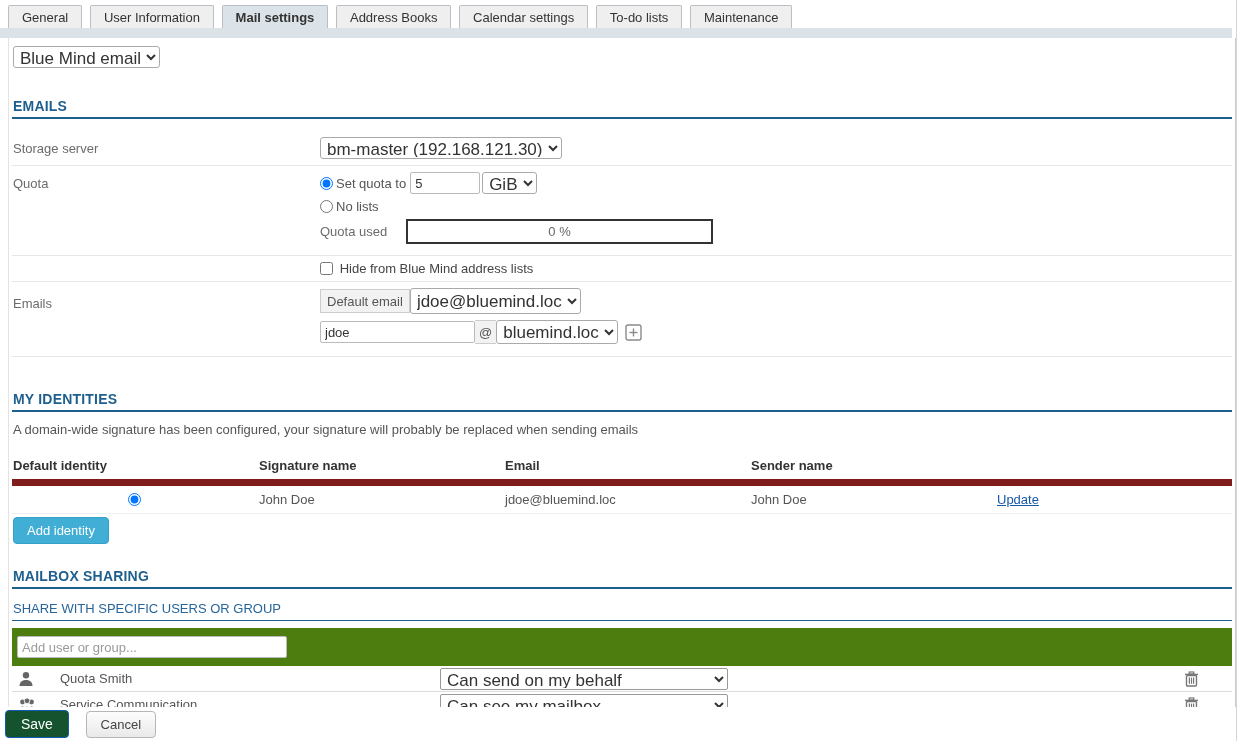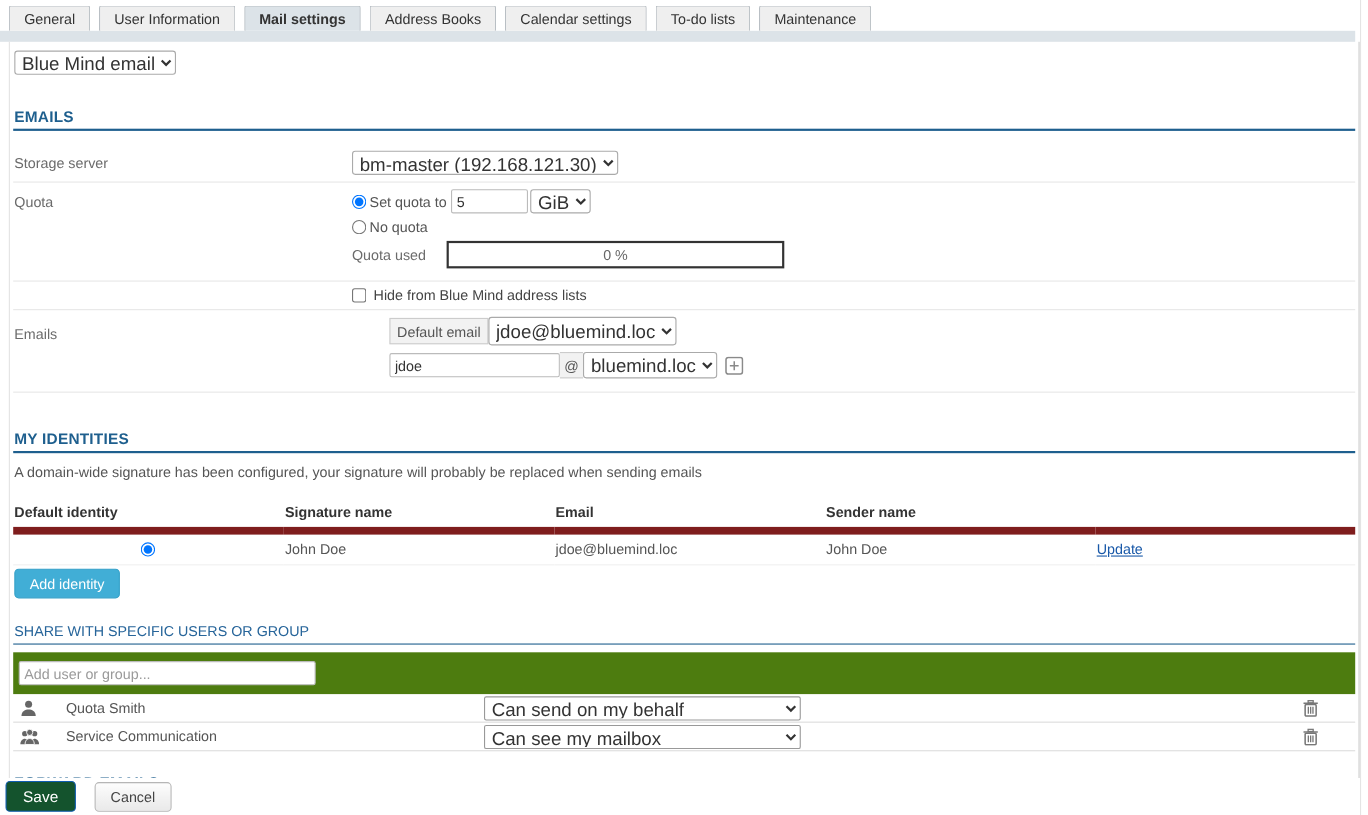--- a/index.html
+++ b/index.html
@@ -39,21 +39,21 @@
   input[type="checkbox"], input[type="radio"] { vertical-align: -2px; margin-right: 3px; }
 
   .quota-line { margin-bottom: 5px; display: flex; align-items: center; }
   .quota-line label { color: #555; }
   .quota-input { width: 70px; margin-left: 4px; }
   .quota-unit { margin-left: 2px; }
   .quota-used-label { color: #6b6b6b; width: 86px; }
   .quota-used-box { width: 307px; height: 25px; border: 2px solid #333; color: #666;
     display: flex; align-items: center; justify-content: center; font-size: 13px; }
 
-  .email-group { display: flex; align-items: center; margin-bottom: 6px; margin-left: 34px; }
+  .email-group { display: flex; align-items: center; margin-bottom: 6px; }
   .prefix-box { background: #f2f2f2; border: 1px solid #ccc; height: 24px; padding: 3px 6px;
     color: #555; display: inline-flex; align-items: center; }
   .email-local-input { width: 155px; border-radius: 3px 0 0 3px; height: 24px; }
   .at-box { border-left: none; border-right: none; padding: 3px 4px; }
   .plus-btn { margin-left: 7px; background: none; border: none; cursor: pointer; padding: 0; }
 
   
   .notice { color: #555; padding: 10px 0 4px 1px; }
   .id-table { width: 100%; border-collapse: collapse; margin-top: 12px; }
   .id-table th { text-align: left; font-weight: bold; color: #333; padding: 5px 0 6px 1px;
@@ -134,21 +134,21 @@
       <div class="quota-line">
         <input type="radio" name="quota-mode" checked="" style="">
         <label>Set quota to</label>
         <input type="text" class="quota-input" value="5" style="">
         <select class="quota-unit">
           <option>GiB</option>
         </select>
       </div>
       <div class="quota-line">
         <input type="radio" name="quota-mode" style="">
-        <label>No quota</label>
+        <label>No lists</label>
       </div>
       <div class="quota-line">
         <span class="quota-used-label">Quota used</span>
         <div class="quota-used-box">
           <span>0 %</span>
         </div>
       </div>
     </div>
   </div>
 
@@ -211,20 +211,21 @@
         <td>jdoe@bluemind.loc</td>
         <td>John Doe</td>
         <td><a class="update-link">Update</a></td>
       </tr>
     </tbody>
   </table>
 
   <button class="btn-add">Add identity</button>
 
   
+  <h2 class="section-title" style="padding-top:14px;">MAILBOX SHARING</h2>
 
   <div class="subsection-title">SHARE WITH SPECIFIC USERS OR GROUP</div>
 
   <div class="share-add-band">
     <input type="text" class="share-add-input" placeholder="Add user or group..." style="">
   </div>
 
   <div class="share-row">
     <span class="share-icon">
       <svg width="16" height="16" viewBox="0 0 16 16">

